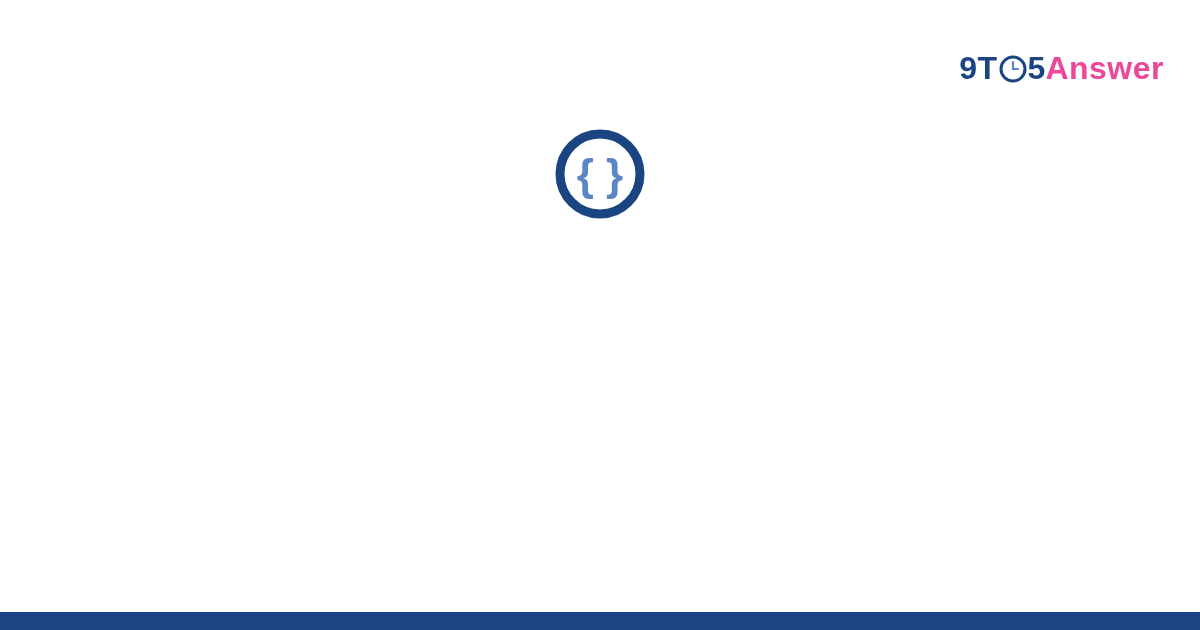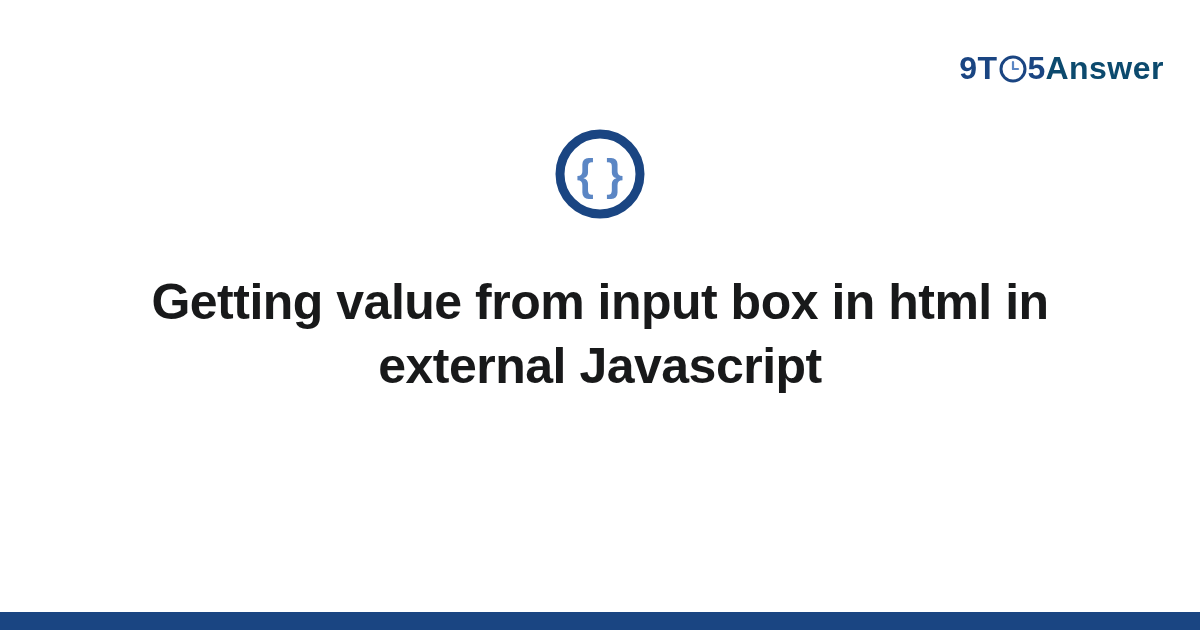--- a/index.html
+++ b/index.html
@@ -37,21 +37,21 @@
       position: relative;
       top: 4px;
       margin: 0 1px;
     }
     .logo-5 {
       color: #1a4582;
       font-size: 32px;
       font-weight: 700;
     }
     .logo-answer {
-      color: #0c4a6e;
+      color: #ec4899;
       font-size: 32px;
       font-weight: 600;
       letter-spacing: 0.5px;
     }
     .center-content {
       position: absolute;
       top: 128px;
       left: 0;
       right: 0;
       display: flex;
@@ -100,16 +100,15 @@
   <span class="logo-answer">Answer</span>
 </div>
 
 <div class="center-content">
   <div class="icon-circle">
     <svg width="92" height="92" viewBox="0 0 92 92">
       <circle cx="46" cy="46" r="40" fill="none" stroke="#1a4582" stroke-width="9"></circle>
       <text x="46" y="62" font-size="44" font-weight="700" fill="#5b86c4" text-anchor="middle" font-family="Arial, sans-serif">{ }</text>
     </svg>
   </div>
-  <h1 class="title">Getting value from input box in html in external Javascript</h1>
 </div>
 
 <div class="footer-bar"></div>
 
 </body></html>

